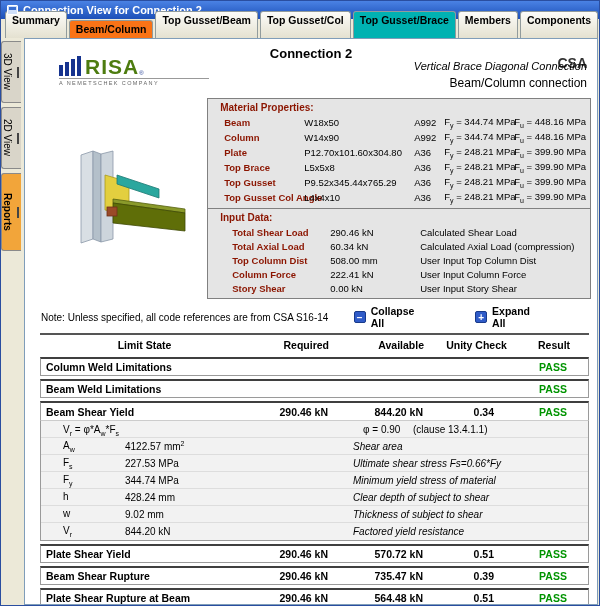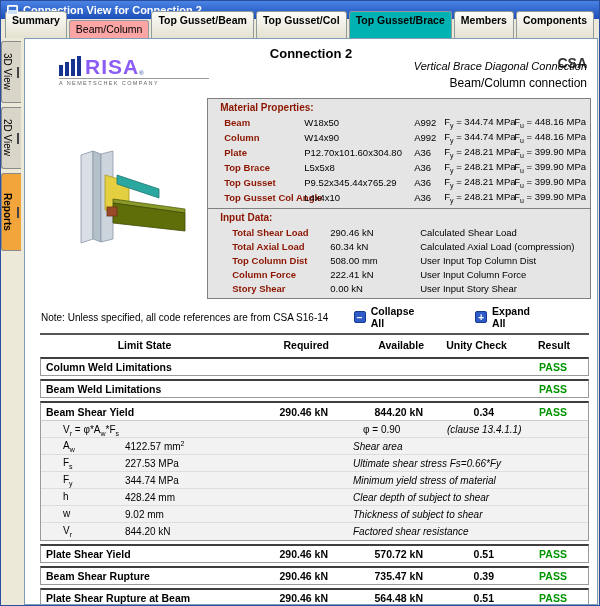--- a/index.html
+++ b/index.html
@@ -17,21 +17,21 @@
   }
   .title-icon{width:11px;height:10px;background:#cfe0fb;border:1px solid #fff;border-radius:1px;display:inline-block;position:relative}
   .title-icon:before{content:"";position:absolute;left:1px;top:1px;right:1px;height:3px;background:#3a6fd0}
   
   .tabbar{height:19px;display:flex;align-items:flex-end;padding-left:4px;gap:2px;background:#ece9d8}
   .tab{
     font-size:10.5px;padding:2px 6px;height:27px;line-height:12px;white-space:nowrap;
     background:linear-gradient(#fcfcf9,#e4e1d0);border:1px solid #919b9c;border-bottom:none;
     border-radius:3px 3px 0 0;cursor:default;font-weight:bold;
   }
-  .tab.active{background:#fca5a5;height:18px;font-weight:normal}
+  .tab.active{background:#f97316;height:18px;font-weight:bold}
   .tab.teal{background:#00b2b2}
   
   .body{display:flex;height:567px}
   .side{width:23px;display:flex;flex-direction:column;align-items:flex-start;padding-top:3px;gap:4px}
   .vtab{
     writing-mode:vertical-rl;width:20px;font-size:10px;
     background:#d9d5c9;border:1px solid #8a8a8a;border-radius:3px 0 0 3px;border-right:none;
     display:flex;flex-direction:column;align-items:center;gap:4px;padding:5px 2px;
   }
   .vtab .vicon{width:11px;height:11px;border:1px solid #444;writing-mode:horizontal-tb}
@@ -43,21 +43,21 @@
   .vtab.reports{height:78px;background:#f2a53a;font-weight:bold}
   
   .report{flex:1;background:#fff;border:1px solid #7f9db9;margin:0 1px 0 0;position:relative;overflow:hidden;padding:4px 6px 0 6px;font-size:10px}
   .rheader{position:relative;height:53px}
   .conn-title{text-align:center;font-size:13px;font-weight:bold;padding-top:3px}
   .code-label{position:absolute;right:4px;top:12px;font-size:14px;font-weight:bold;color:#333}
   .logo{position:absolute;left:28px;top:13px;width:150px}
   .logo-top{display:flex;align-items:flex-end}
   .lbar{background:#16338f;width:4px;margin-right:2px}
   .lbar.b1{height:11px}.lbar.b2{height:14px}.lbar.b3{height:17px}.lbar.b4{height:20px}
-  .logo-text{font-size:21px;line-height:19px;font-weight:bold;color:#8b5cf6;letter-spacing:1px;margin-left:2px}
+  .logo-text{font-size:21px;line-height:19px;font-weight:bold;color:#4d7c0f;letter-spacing:1px;margin-left:2px}
   .logo-reg{font-size:6px;color:#16338f;vertical-align:top}
   .logo-sub{border-top:1px solid #999;margin-top:2px;padding-top:1px;font-size:5.5px;letter-spacing:1.4px;color:#666;white-space:nowrap}
   .conn-type{position:absolute;right:4px;top:17px;text-align:right}
   .type1{font-size:11px;font-style:italic}
   .type2{font-size:12px;margin-top:4px}
   
   .content-row{display:flex;margin-top:2px}
   .viz{width:196px;display:flex;align-items:center;justify-content:center}
   .boxes{flex:1}
   .ybox{background:#e5e5e5;border:1px solid #808080;padding:2px 4px 3px 12px;font-size:9.5px}
@@ -88,21 +88,21 @@
     height:19px;font-weight:bold;margin-bottom:3px;
   }
   .trow .c-label{padding-left:5px;white-space:nowrap}
   .c-req,.c-avail{text-align:right;padding-right:10px}
   .c-unity{text-align:right;padding-right:24px}
   .c-result{text-align:center;color:#009400}
   .trow.expanded{margin-bottom:0;border-bottom:none}
   .detail-block{border:1px solid #9a9a9a;border-top:1px solid #cccccc;background:#f2f2f2;margin-bottom:3px;font-size:10px}
   .f-row{position:relative;height:17px;line-height:17px;padding-left:22px;border-bottom:1px solid #dddddd}
   .f-phi{position:absolute;left:322px}
-  .f-clause{position:absolute;left:406px;font-style:italic}
+  .f-clause{position:absolute;left:372px;}
   .drow{display:grid;grid-template-columns:62px 228px auto;height:17px;align-items:center;padding-left:22px;border-bottom:1px solid #dddddd}
   .drow:last-child{border-bottom:none}
   .d-desc{font-style:italic;white-space:nowrap}
 </style>
 </head>
 <body>
 
 <div class="window">
 
   <div class="titlebar">
@@ -334,21 +334,21 @@
             <span class="d-desc">Clear depth of subject to shear</span>
           </div>
           <div class="drow">
             <span class="d-sym"><span>w</span><sub></sub></span>
             <span class="d-val"><span>9.02 mm</span></span>
             <span class="d-desc">Thickness of subject to shear</span>
           </div>
           <div class="drow">
             <span class="d-sym"><span>V</span><sub>r</sub></span>
             <span class="d-val"><span>844.20 kN</span></span>
-            <span class="d-desc">Factored shear resistance</span>
+            <span class="d-desc">Factored yield resistance</span>
           </div>
         </div>
 
         <div class="trow">
           <span class="c-label">Plate Shear Yield</span>
           <span class="c-req">290.46 kN</span>
           <span class="c-avail">570.72 kN</span>
           <span class="c-unity">0.51</span>
           <span class="c-result">PASS</span>
         </div>

